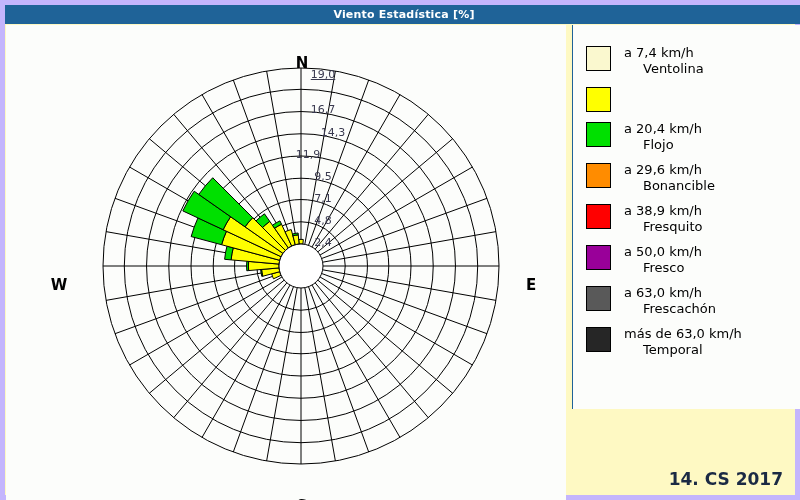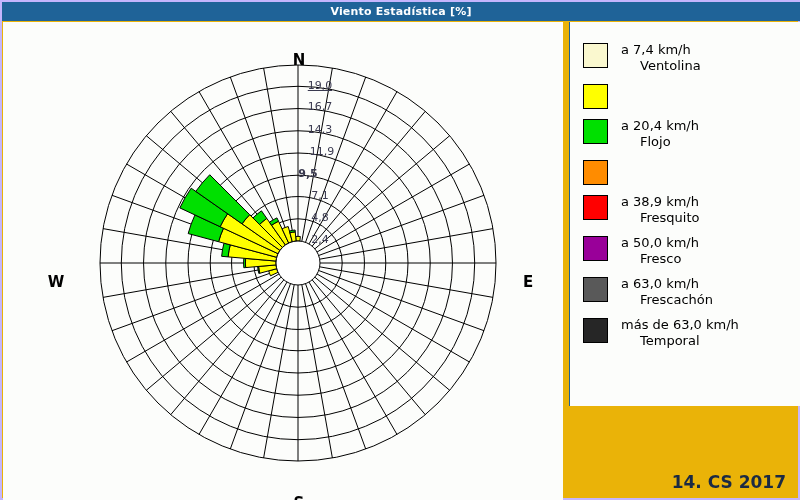--- a/index.html
+++ b/index.html
@@ -4,22 +4,22 @@
 <style>
   html,body{margin:0;padding:0;}
   body{
     width:800px;height:500px;overflow:hidden;
     font-family:"DejaVu Sans","Liberation Sans",sans-serif;
     background:#ffffff;
   }
   #app{
     position:relative;width:800px;height:500px;
     box-sizing:border-box;
-    background:#eab308;
-    border:2px solid #c4b5fd;
+    background:#fef9c3;
+    border:5px solid #c4b5fd;
   }
   
   #titlebar{
     position:absolute;left:0;top:0;width:798px;height:19px;
     background:#1f6398;
     color:#ffffff;
     font-size:11px;font-weight:bold;
     display:flex;align-items:center;justify-content:center;
     letter-spacing:.2px;
   }
@@ -160,43 +160,44 @@
 
     <div class="compass-label" id="lbl-N">N</div>
     <div class="compass-label" id="lbl-E">E</div>
     <div class="compass-label" id="lbl-S">S</div>
     <div class="compass-label" id="lbl-W">W</div>
 
     <div id="tick-labels">
         <div class="tick-label" style="left: 295px; top: 210.768px;">2,4</div>
         <div class="tick-label" style="left: 295px; top: 188.537px; text-align: center;">4,8</div>
         <div class="tick-label" style="left: 295px; top: 167.232px;">7,1</div>
-        <div class="tick-label" style="left: 283px; top: 145px; font-weight: bold;">9,5</div>
-        <div class="tick-label" style="left: 297px; top: 122.768px;">11,9</div>
-        <div class="tick-label" style="left: 295px; top: 100.537px;">14,3</div>
+        <div class="tick-label" style="left: 295px; top: 145px;">9,5</div>
+        <div class="tick-label" style="left: 280px; top: 122.768px;">11,9</div>
+        <div class="tick-label" style="left: 305px; top: 100.537px;">14,3</div>
         <div class="tick-label" style="left: 295px; top: 78.3053px;">16,7</div>
-        <div class="tick-label" style="left: 295px; top: 57px; text-decoration: underline;">19,0</div>
+        <div class="tick-label" style="left: 295px; top: 43px; text-decoration: underline;">19,0</div>
       </div>
   </div>
 
   <div id="legend">
     <div id="legend-rows">
         <div class="legend-row">
           <div class="swatch" style="background: rgb(250, 248, 207);"></div>
           <div class="legend-text"><span>a 7,4 km/h</span><span class="l2">Ventolina</span></div>
         </div>
         <div class="legend-row">
           <div class="swatch" style="background: rgb(255, 255, 0);"></div>
         </div>
         <div class="legend-row">
           <div class="swatch" style="background: rgb(0, 224, 0);"></div>
           <div class="legend-text"><span>a 20,4 km/h</span><span class="l2">Flojo</span></div>
         </div>
         <div class="legend-row">
           <div class="swatch" style="background: rgb(255, 140, 0);"></div>
+          <div class="legend-text"><span>a 29,6 km/h</span><span class="l2">Bonancible</span></div>
         </div>
         <div class="legend-row">
           <div class="swatch" style="background: rgb(255, 0, 0);"></div>
           <div class="legend-text"><span>a 38,9 km/h</span><span class="l2">Fresquito</span></div>
         </div>
         <div class="legend-row">
           <div class="swatch" style="background: rgb(153, 0, 153);"></div>
           <div class="legend-text"><span>a 50,0 km/h</span><span class="l2">Fresco</span></div>
         </div>
         <div class="legend-row">

